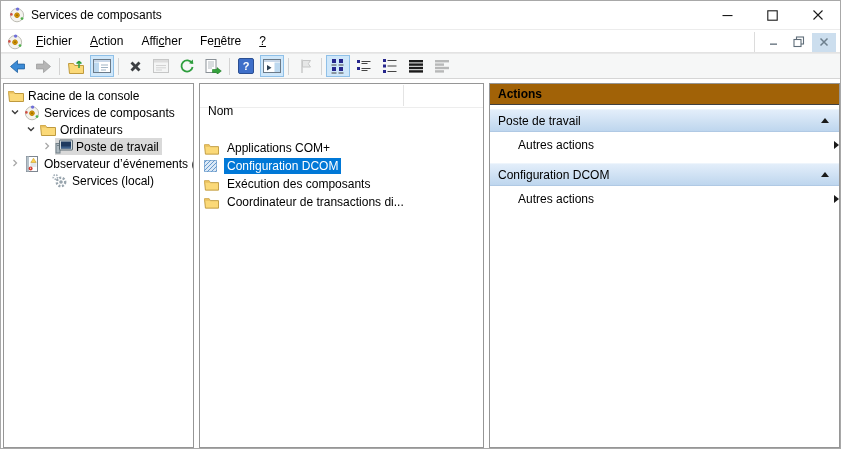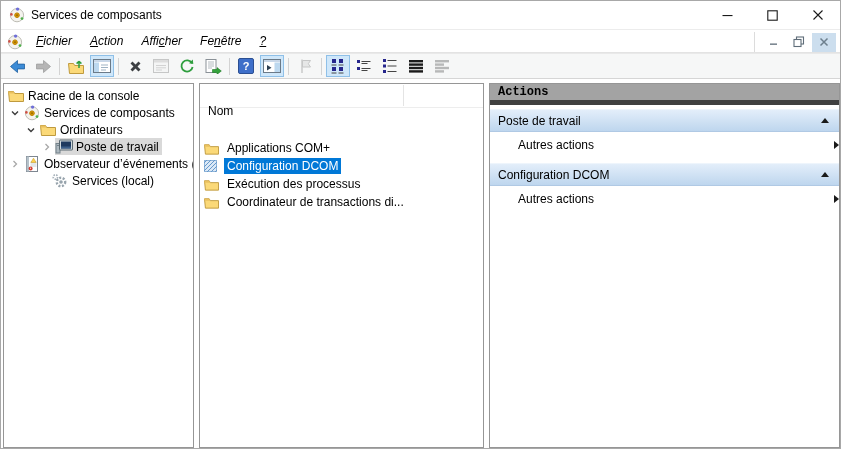--- a/index.html
+++ b/index.html
@@ -9,21 +9,21 @@
     font-family:"Liberation Sans", sans-serif; font-size:12px; color:#000;
     border:1px solid #a8a8a8; overflow:hidden;
   }
   
   .titlebar { position:absolute; left:0; top:0; right:0; height:28px; background:#fff; }
   .titlebar .app-icon { position:absolute; left:8px; top:6px; width:16px; height:16px; }
   .titlebar .title { position:absolute; left:30px; top:0; line-height:28px; }
   .caption-btns { position:absolute; right:0; top:0; height:28px; display:flex; }
   .cap-btn { width:45px; height:28px; display:flex; align-items:center; justify-content:center; }
   
-  .menubar { position:absolute; left:0; top:28px; right:0; height:24px; background:#fff; border-top:1px solid #ececec;font-style:italic; }
+  .menubar { position:absolute; left:0; top:28px; right:0; height:24px; background:#fff; border-top:1px solid #ececec; }
   .menubar .sys-icon { position:absolute; left:6px; top:4px; width:16px; height:16px; }
   .menus { position:absolute; left:26px; top:0; height:23px; display:flex; }
   .menu-item { padding:0 9px; line-height:23px; cursor:default; }
   .menu-item u { text-decoration:underline; }
   .child-btns { position:absolute; right:4px; top:2px; height:20px; display:flex; align-items:center; border-left:1px solid #dcdcdc; padding-left:6px; }
   .child-btn { width:24px; height:19px; display:flex; align-items:center; justify-content:center; margin-left:1px; }
   .child-btn.hot { background:#ccdeee; }
   .menubar-underline { position:absolute; left:0; right:0; bottom:0; height:1px; background:#e3e3e3; }
   
   .toolbar { position:absolute; left:0; top:52px; right:0; height:26px; background:#f6f7f7;
@@ -35,38 +35,38 @@
   .tb-btn.disabled { filter:grayscale(1) opacity(.55); }
   .tb-btn svg { display:block; }
   .tb-sep { width:1px; height:17px; background:#d3d3d3; margin:0 3px; }
   
   .panel { position:absolute; top:82px; bottom:0; background:#fff; border:1px solid #969696; overflow:hidden; }
   .tree-panel { left:2px; width:191px; }
   .list-panel { left:198px; width:285px; }
   .actions-panel { left:488px; width:351px; }
   
   .tree-body { padding-top:3px; white-space:nowrap; }
-  .tree-row { height:17px; display:flex; align-items:center; cursor:default; }
+  .tree-row { height:17px; display:flex; cursor:default; }
   .expander { width:16px; height:16px; flex:0 0 16px; display:flex; align-items:center; justify-content:center; }
   .tree-inner { display:flex; align-items:center; height:17px; padding-right:3px; }
   .tree-inner.tree-selected { background:#d9d9d9; }
   .tree-icon { width:18px; height:16px; flex:0 0 18px; display:flex; align-items:center; justify-content:center; }
   .tree-label { padding-left:3px; }
   
   .list-header { position:relative; height:24px; border-bottom:1px solid #ededed; }
   .list-header .col-label { position:absolute; left:8px; top:16px; line-height:23px; }
   .list-header .col-sep { position:absolute; left:203px; top:1px; width:1px; height:21px; background:#e4e4e4; }
   .list-body { padding-top:2px; white-space:nowrap;margin-top:29px; }
   .list-row { height:18px; display:flex; align-items:center; padding-left:4px; cursor:default; }
   .list-icon { width:15px; height:14px; flex:0 0 15px; display:flex; align-items:center; }
   .list-label { margin-left:5px; padding:1px 3px; }
   .list-label.sel { background:#0078d7; color:#fff; }
   
   .actions-title { height:21px; display:flex; align-items:center; padding-left:8px; font-weight:bold;
-                   border-bottom:5px solid #404040; background:#a3a3a3;font-family:Liberation Mono, monospace; }
+                   border-bottom:1px solid #404040; background:#a16207; }
   .action-section { margin-top:4px; margin-bottom:5px; }
   .section-header { height:23px; display:flex; align-items:center; justify-content:space-between;
                     padding:0 10px 0 8px; cursor:default;
                     background:linear-gradient(#e3eefa,#bed6ee);
                     border-top:1px solid #eef5fc; border-bottom:1px solid #b0c9e4; }
   .action-item { height:26px; display:flex; align-items:center; justify-content:space-between;
                  padding:0 0 0 28px; cursor:default; }
   .tri-up { width:0; height:0; border-left:4px solid transparent; border-right:4px solid transparent; border-bottom:5px solid #1a1a1a; }
   .tri-right { width:0; height:0; border-top:4px solid transparent; border-bottom:4px solid transparent; border-left:5px solid #1a1a1a; }
 </style>
@@ -404,21 +404,21 @@
           </span>
           <span class="list-label sel">Configuration DCOM</span>
         </div>
         <div class="list-row">
           <span class="list-icon">
             <svg width="16" height="13" viewBox="0 0 16 13">
               <path d="M0.5 2.5h5l1.2 2h8.8v8h-14z" fill="#fbd978" stroke="#bf9a3e"></path>
               <path d="M0.5 2.5h5l1.2 2H0.5z" fill="#e9c05f"></path>
             </svg>
           </span>
-          <span class="list-label">Exécution des processus</span>
+          <span class="list-label">Exécution des composants</span>
         </div>
         <div class="list-row">
           <span class="list-icon">
             <svg width="16" height="13" viewBox="0 0 16 13">
               <path d="M0.5 2.5h5l1.2 2h8.8v8h-14z" fill="#fbd978" stroke="#bf9a3e"></path>
               <path d="M0.5 2.5h5l1.2 2H0.5z" fill="#e9c05f"></path>
             </svg>
           </span>
           <span class="list-label">Coordinateur de transactions di...</span>
         </div>

